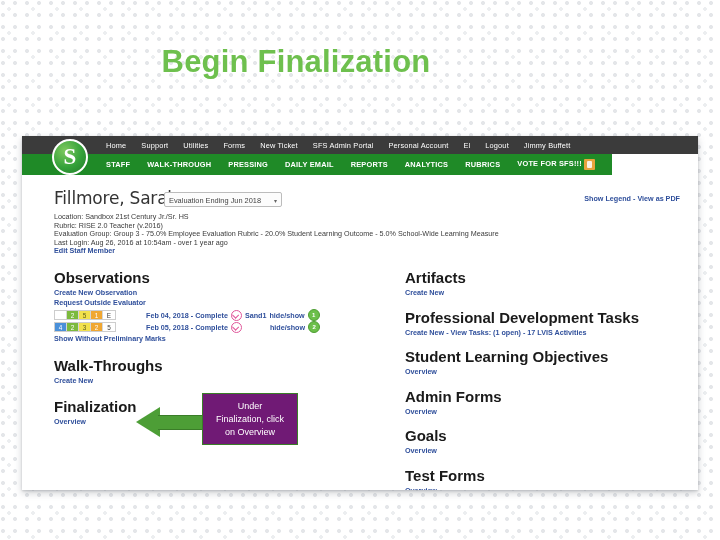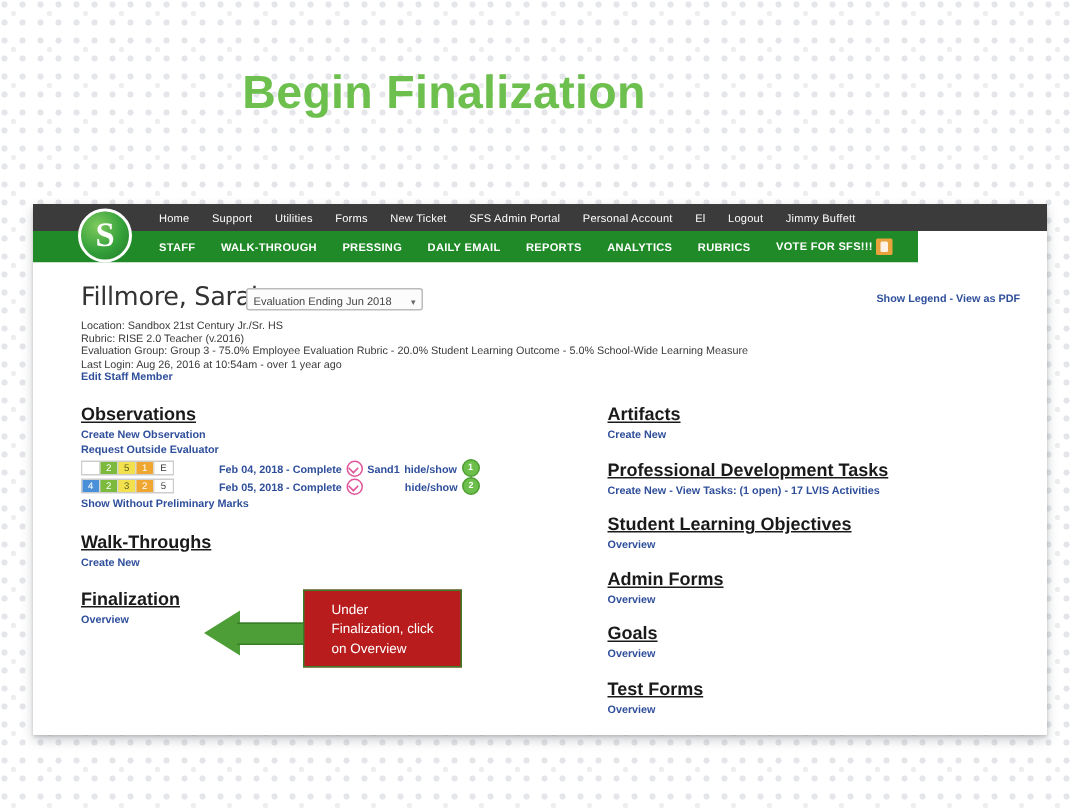--- a/index.html
+++ b/index.html
@@ -124,22 +124,21 @@
     position: absolute; left: 32px; top: 38px;
     font-size: 7.2px; color: #3a3a3a; line-height: 8.6px;
     white-space: nowrap;
   }
   .meta .editlink { color: #2f4f9b; font-weight: bold; }
   
   .col-left { position: absolute; left: 32px; top: 94px; width: 300px; }
   .col-right { position: absolute; left: 383px; top: 94px; width: 290px; }
   .sect { margin-bottom: 11px; }
   .sect-title {
-    font-size: 12px; font-weight: bold; color: #1a1a1a;
-    text-decoration: underline;
+    font-size: 15px; font-weight: bold; color: #1a1a1a;
     margin-bottom: 2px; white-space: nowrap;
   }
   .sect-link {
     font-size: 7.2px; color: #2f4f9b; font-weight: bold;
     line-height: 9.5px; white-space: nowrap;
   }
   
   .obs-rows { margin-top: 3px; margin-bottom: 1px; }
   .obs-row {
     display: flex; align-items: center; height: 10px; margin-bottom: 2px;
@@ -195,25 +194,26 @@
   }
   .arrow-head {
     position: absolute; left: 0; top: 0;
     width: 0; height: 0;
     border-top: 15.5px solid transparent;
     border-bottom: 15.5px solid transparent;
     border-right: 24px solid #4d9e36;
   }
   .callout {
     position: absolute; left: 66px; top: 0;
-    width: 106px; height: 52px;
-    background: #b91c1c; border: 1px solid #3a7d28;
+    width: 96px; height: 52px;
+    background: #701a75; border: 1px solid #3a7d28;
     box-sizing: border-box;
     color: #ffffff; font-size: 9px; line-height: 13px;
     display: flex; align-items: center; justify-content: center;
+    text-align: center;
     padding: 0 4px;
   }
   .callout span { display: block; }
 </style>
 </head>
 <body>
 
 <div id="dot-bg"></div>
 
 <div id="slide-title">Begin Finalization</div>

